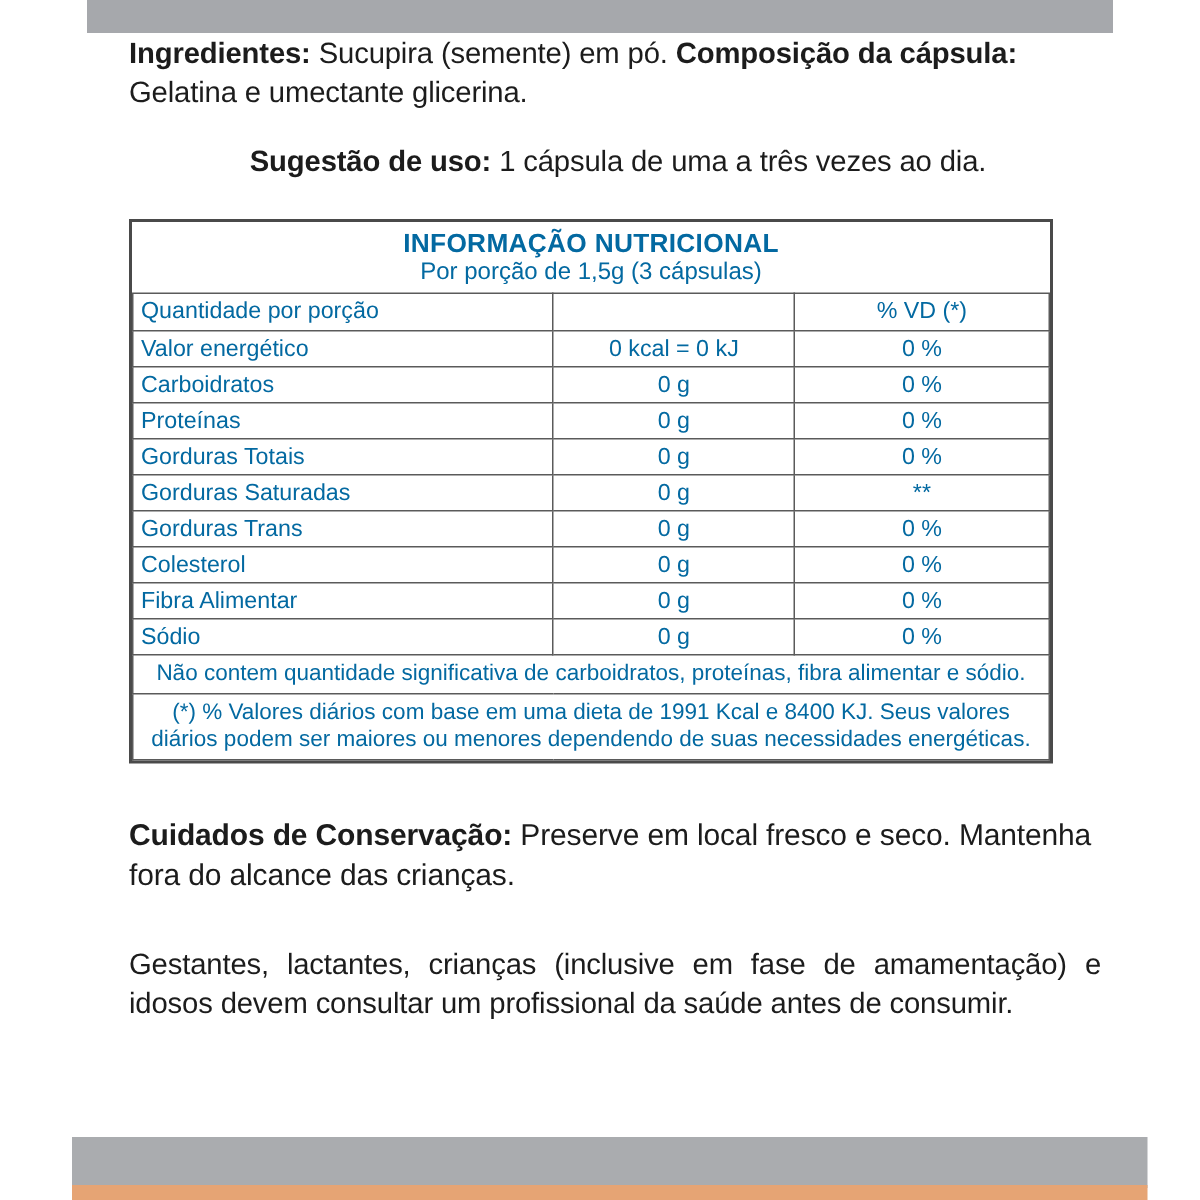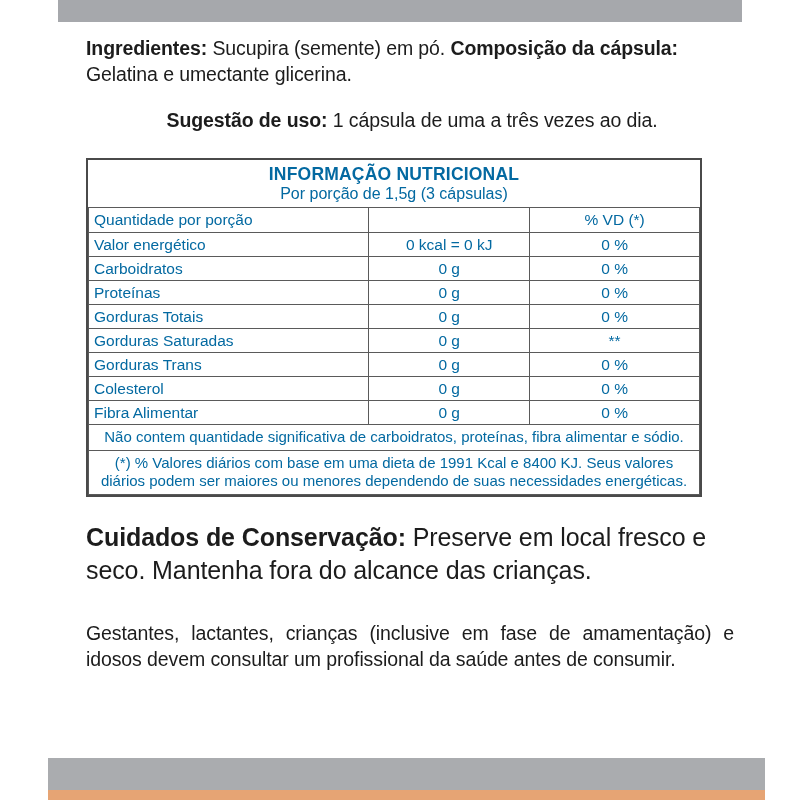--- a/index.html
+++ b/index.html
@@ -45,21 +45,21 @@
     top: 790px;
     width: 717px;
     height: 10px;
     background: #e6a474;
   }
 
   
   .content {
     position: absolute;
     left: 86px;
-    top: 36px;
+    top: 24px;
     width: 648px;
   }
 
   .para {
     font-size: 19.5px;
     line-height: 1.33;
     color: #1c1c1c;
     margin: 0;
     letter-spacing: -0.1px;
   }
@@ -124,22 +124,22 @@
     padding: 3px 10px 4px 10px !important;
     font-size: 15px;
     line-height: 1.22;
   }
   .note-cell.tall {
     padding: 3px 8px 5px 8px !important;
   }
 
   
   .para-care {
-    margin-top: 24px;
-    font-size: 25px;
+    margin-top: 35px;
+    font-size: 20px;
     line-height: 1.32;
   }
   .para-warning {
     margin-top: 34px;
     font-size: 19.5px;
     line-height: 1.32;
     text-align: justify;
   }
 </style>
 </head>
@@ -203,20 +203,25 @@
           <tr class="row-data">
             <td class="col-name">Colesterol</td>
             <td class="col-value">0 g</td>
             <td class="col-vd">0 %</td>
           </tr>
           <tr class="row-data">
             <td class="col-name">Fibra Alimentar</td>
             <td class="col-value">0 g</td>
             <td class="col-vd">0 %</td>
           </tr>
+          <tr class="row-data">
+            <td class="col-name">Sódio</td>
+            <td class="col-value">0 g</td>
+            <td class="col-vd">0 %</td>
+          </tr>
 
           <tr>
             <td class="note-cell" colspan="3">Não contem quantidade significativa de carboidratos, proteínas, fibra alimentar e sódio.</td>
           </tr>
           <tr>
             <td class="note-cell tall" colspan="3">(*) % Valores diários com base em uma dieta de 1991 Kcal e 8400 KJ. Seus valores diários podem ser maiores ou menores dependendo de suas necessidades energéticas.</td>
           </tr>
         </tbody>
       </table>
     </div>

